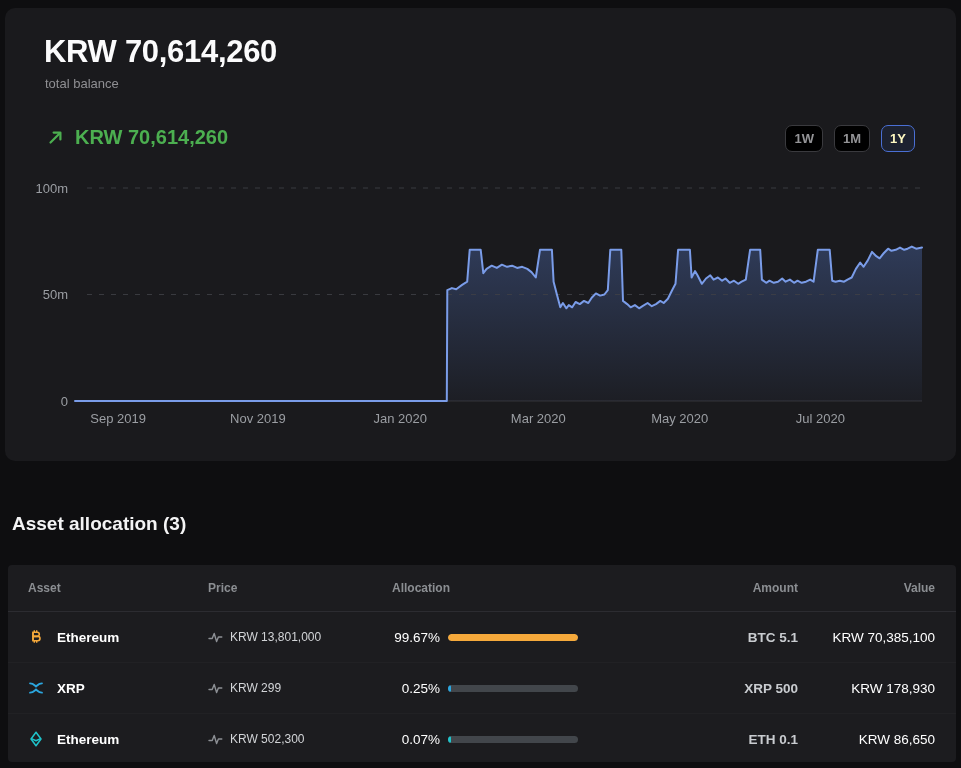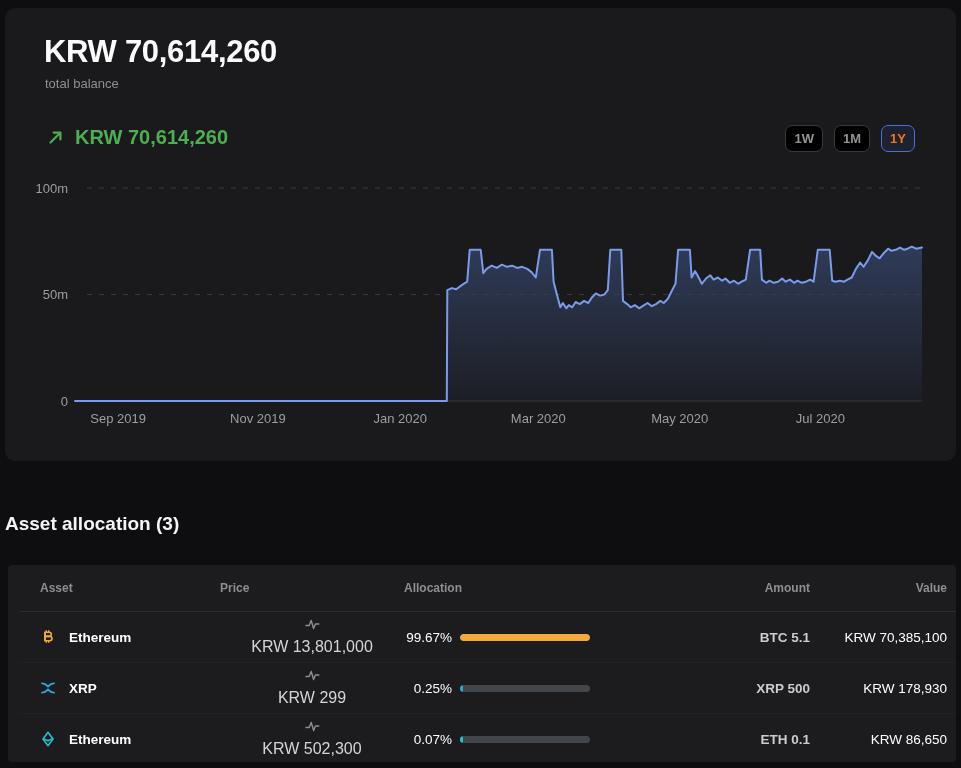--- a/index.html
+++ b/index.html
@@ -31,51 +31,51 @@
     position:absolute;right:41px;top:117px;display:flex;gap:11px;
   }
   .range-btn{
     height:27px;min-width:34px;padding:0 8px;box-sizing:border-box;
     display:flex;align-items:center;justify-content:center;
     background:#000000;border:1px solid #3a3a3e;border-radius:7px;
     color:#949497;font-size:13px;font-weight:700;cursor:pointer;
     font-family:"Liberation Sans",sans-serif;
   }
   .range-btn.active{
-    border:1.5px solid #4a6fd4;color:#f97316;background:#1d2230;
+    border:1.5px solid #4a6fd4;color:#fef9c3;background:#1d2230;
   }
   .chart-svg{position:absolute;left:0;top:172px;}
   .chart-svg text{font-family:"Liberation Sans",sans-serif;font-size:13px;fill:#9b9ea3;}
 
   
   .alloc-title{
-    position:absolute;left:5px;top:513px;
+    position:absolute;left:12px;top:513px;
     font-size:19px;font-weight:700;color:#f4f4f5;
   }
   .table-card{
     position:absolute;left:8px;top:565px;width:948px;height:197px;
-    background:#1c1c1f;border-radius:4px;box-sizing:border-box;padding-left:12px;
+    background:#1c1c1f;border-radius:4px;box-sizing:border-box;
   }
   .grid-row{
     display:grid;
     grid-template-columns:180px 184px 216px 190px 137px;
     align-items:center;
     padding:0 21px 0 20px;
   }
   .thead{
     height:46px;
     border-bottom:1px solid #2c2c31;
     color:#8b8e92;font-size:12px;font-weight:700;
   }
   .th-right{text-align:right;}
   .asset-row{height:50px;}
   .asset-row + .asset-row{border-top:1px solid rgba(255,255,255,0.025);}
   .c-asset{display:flex;align-items:center;gap:13px;font-size:13.5px;font-weight:700;color:#ffffff;}
   .coin-icon{width:16px;height:16px;display:inline-flex;}
-  .c-price{display:flex;align-items:center;gap:7px;color:#d2d4d7;font-size:16px;font-weight:500;flex-direction:column;}
+  .c-price{display:flex;align-items:center;gap:7px;color:#d2d4d7;font-size:12px;font-weight:500;}
   .c-alloc{display:flex;align-items:center;}
   .pct{width:48px;text-align:right;font-size:13.5px;font-weight:400;color:#ffffff;margin-right:8px;}
   .bar-track{width:130px;height:7px;border-radius:4px;background:#42464b;position:relative;overflow:hidden;}
   .bar-fill{position:absolute;left:0;top:0;bottom:0;border-radius:4px;}
   .c-amount{text-align:right;color:#c9ccd0;font-size:13.5px;font-weight:700;}
   .c-value{text-align:right;color:#ffffff;font-size:13.5px;font-weight:400;}
 </style>
 </head>
 <body>
 

